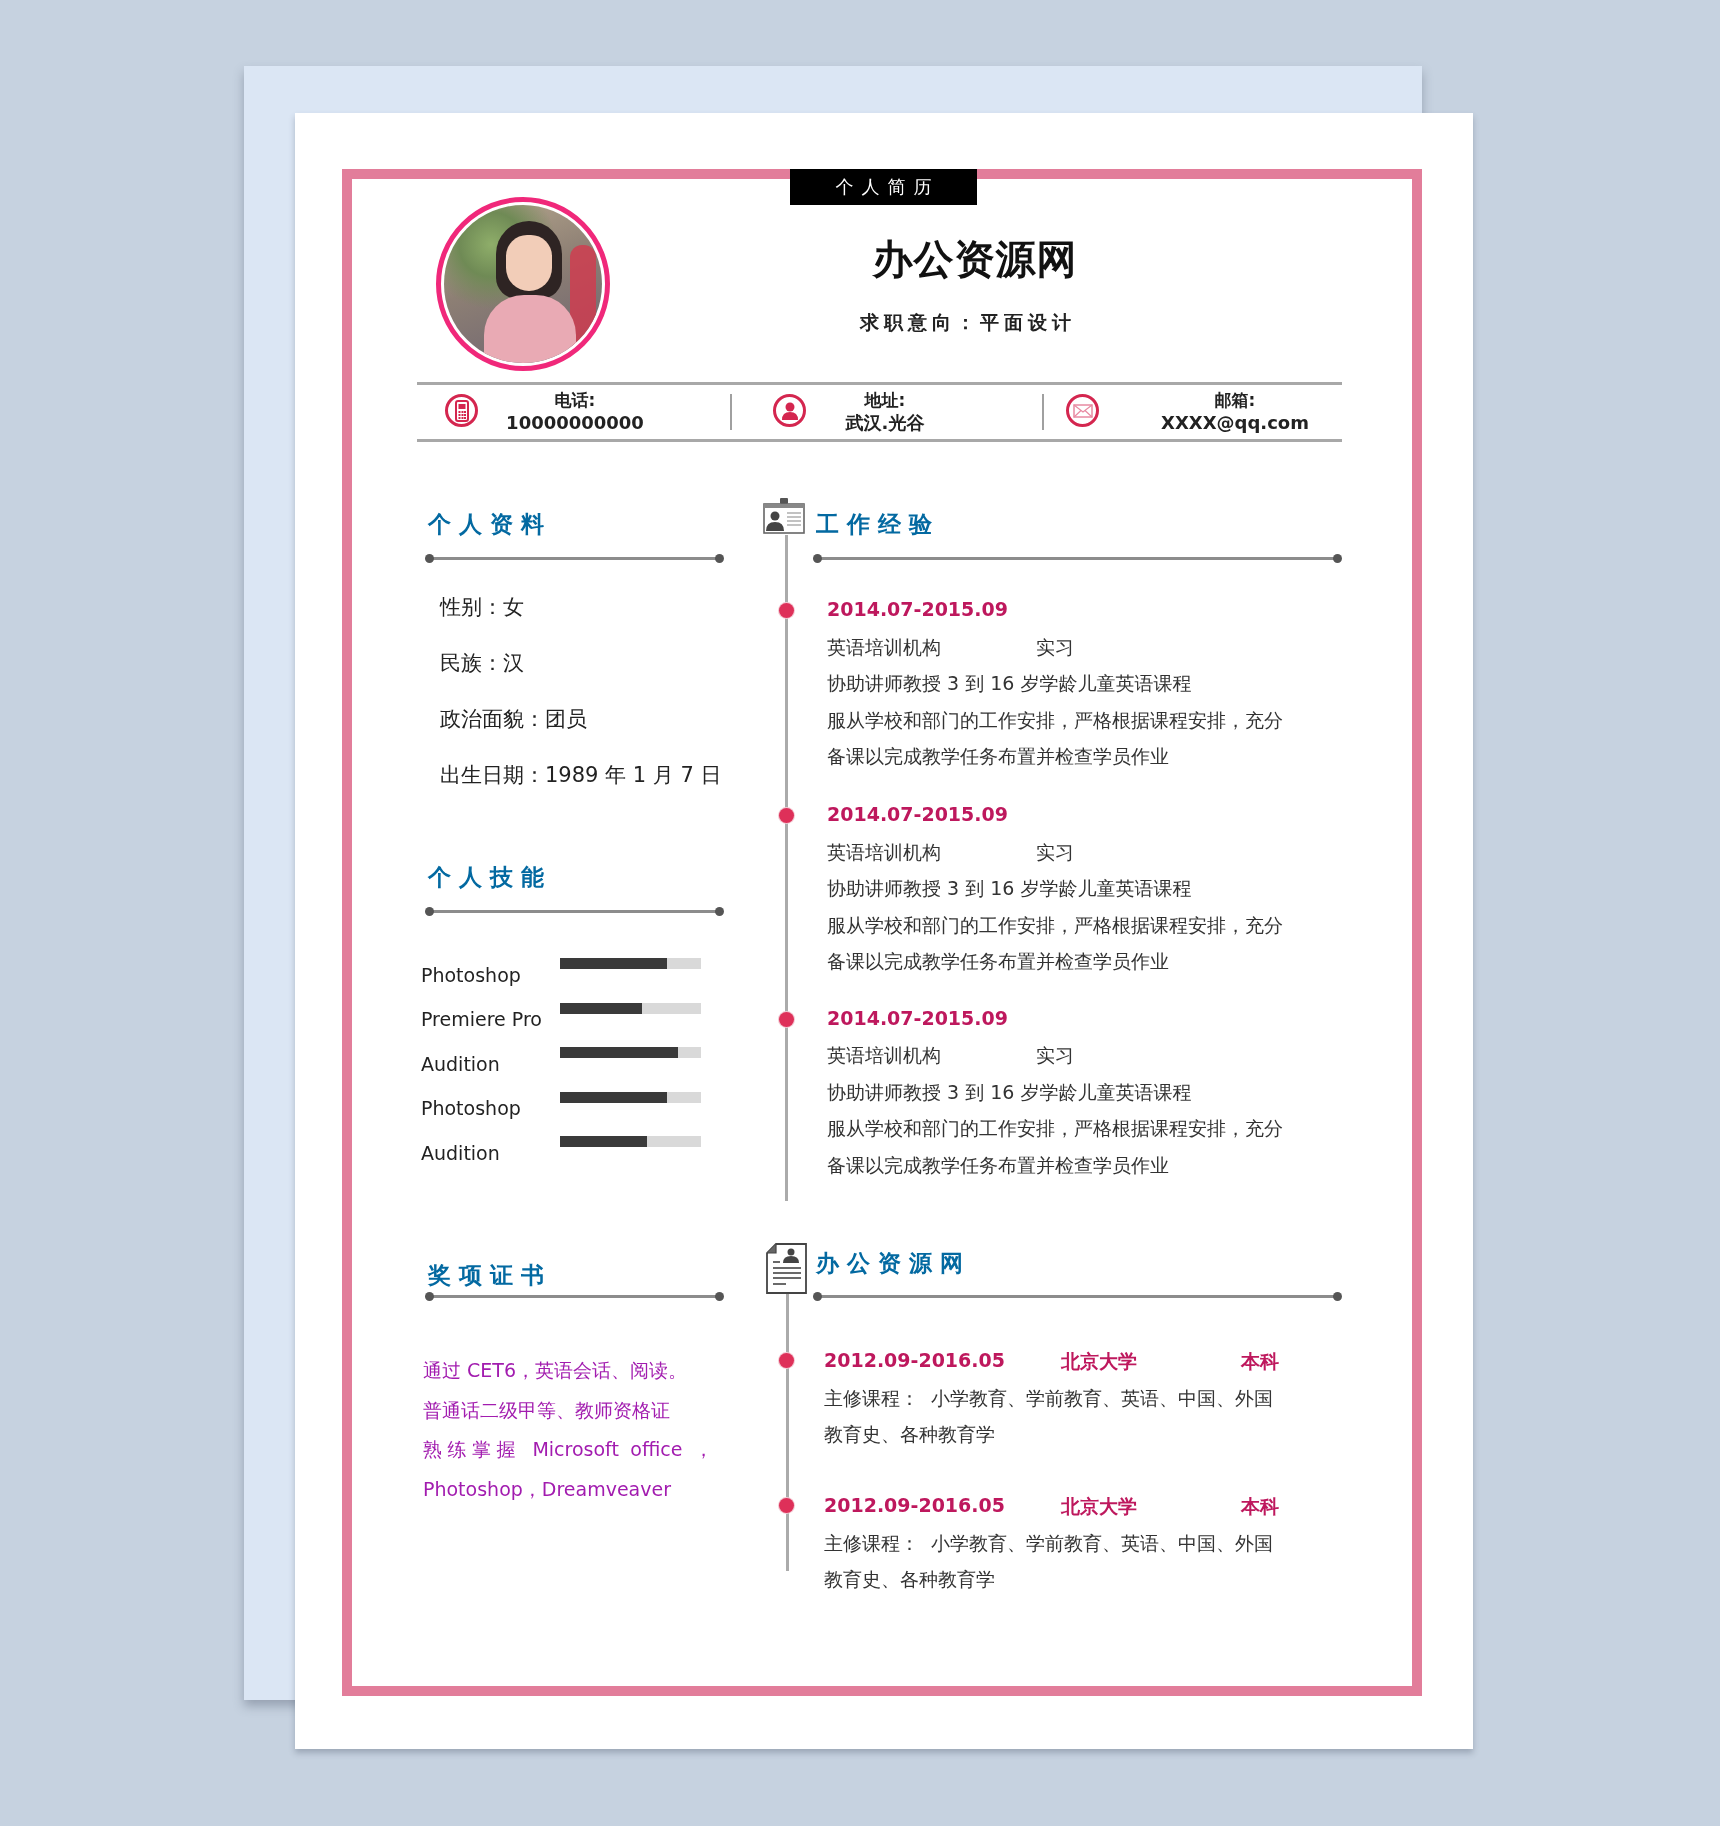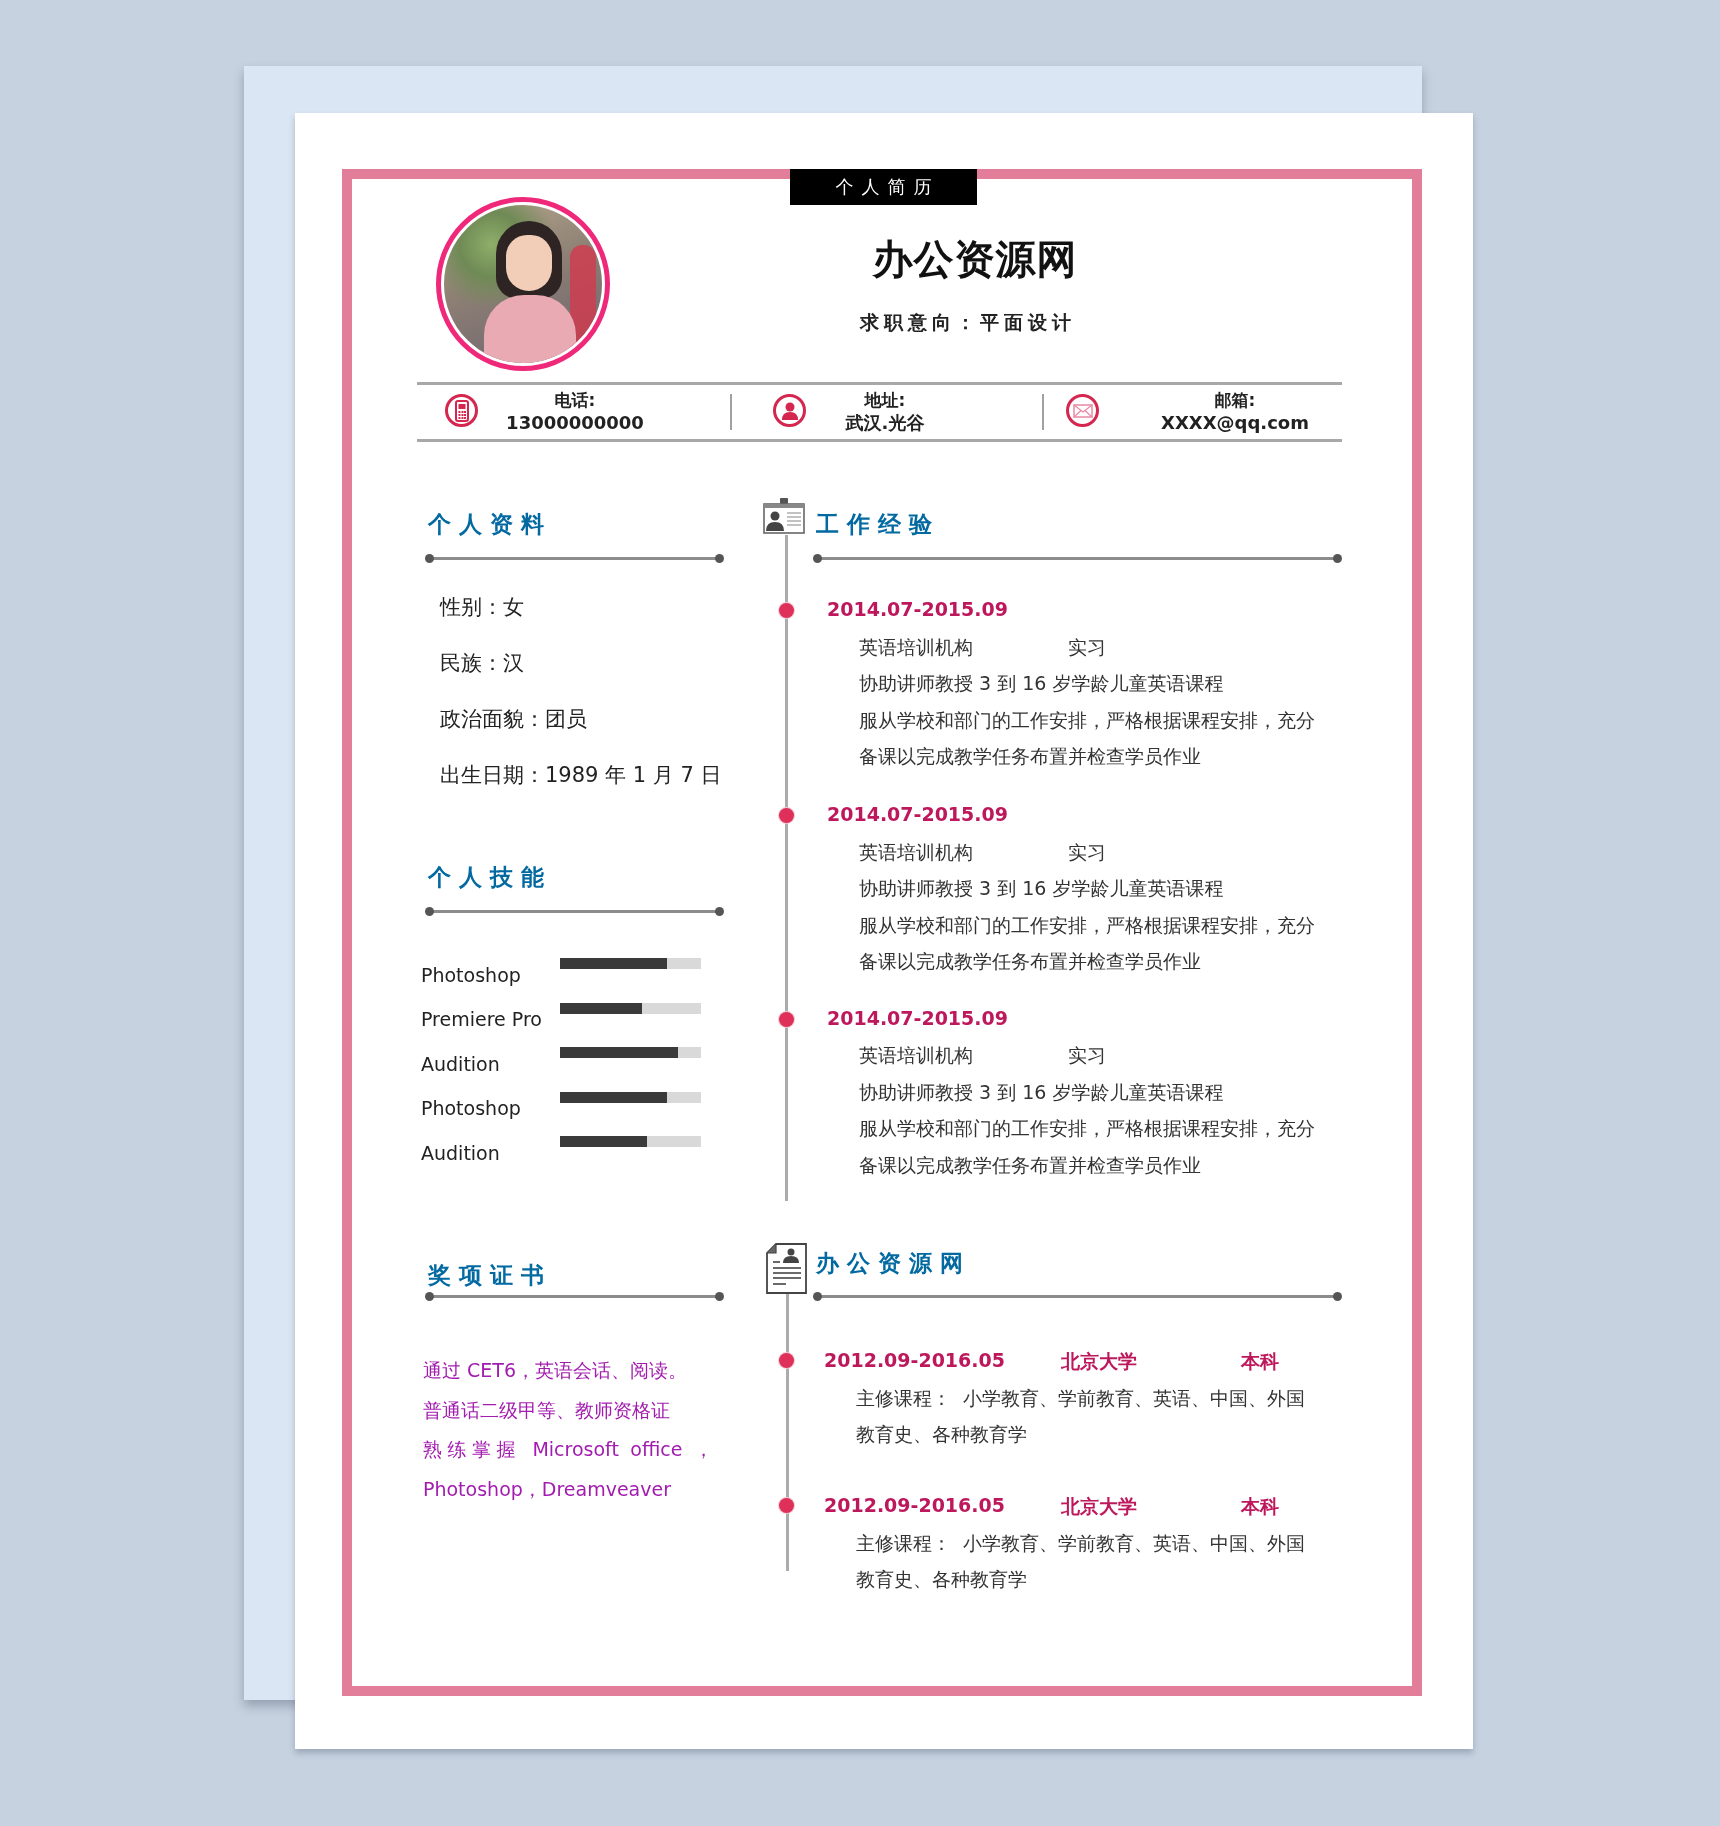--- a/index.html
+++ b/index.html
@@ -41,21 +41,21 @@
   .skill-label { font-size: 19px; color: #222; margin-top: 13px; }
   .skill-track { width: 141px; height: 11px; background: #d9d9d9; }
   .skill-fill { height: 11px; background: #3a3a3a; }
 
   .award-text { font-size: 19px; color: #a21caf; line-height: 39.5px; width: 290px; }
   .award-justify { text-align: justify; text-align-last: justify; }
 
   .timeline { width: 3px; background: #ababab; }
   .tl-dot { width: 15px; height: 15px; border-radius: 50%; background: #de3059; box-shadow: 0 0 0 1px #f3c8d2; }
   .job-date { font-size: 19px; font-weight: bold; color: #be185d; }
-  .job-line { font-size: 19px; color: #333; margin-left: 32px; }
+  .job-line { font-size: 19px; color: #333; }
 </style>
 </head>
 <body>
 
 <div class="abs sheet-back"></div>
 <div class="abs sheet-front"></div>
 <div class="abs frame"></div>
 
 <div class="abs badge">个人简历</div>
 
@@ -87,21 +87,21 @@
           <rect x="9" y="14" width="2" height="2"></rect>
           <rect x="3.5" y="17" width="2" height="2"></rect>
           <rect x="6.5" y="17" width="2" height="2"></rect>
           <rect x="9" y="17" width="2" height="2"></rect>
         </g>
       </svg>
   </div>
 </div>
 <div class="abs" style="left:500px; top:389px; width:150px;">
   <div class="contact-label">电话:</div>
-  <div class="contact-value">13000000000</div>
+  <div class="contact-value">10000000000</div>
 </div>
 <div class="abs contact-divider" style="left:730px; top:394px;"></div>
 
 <div class="abs" style="left:773px; top:394px;">
   <div class="contact-icon">
     <svg width="20" height="20" viewBox="0 0 20 20">
         <circle cx="10" cy="6" r="4.5" fill="#d4264f"></circle>
         <path d="M2 19 Q2 11 10 11 Q18 11 18 19 Z" fill="#d4264f"></path>
       </svg>
   </div>

